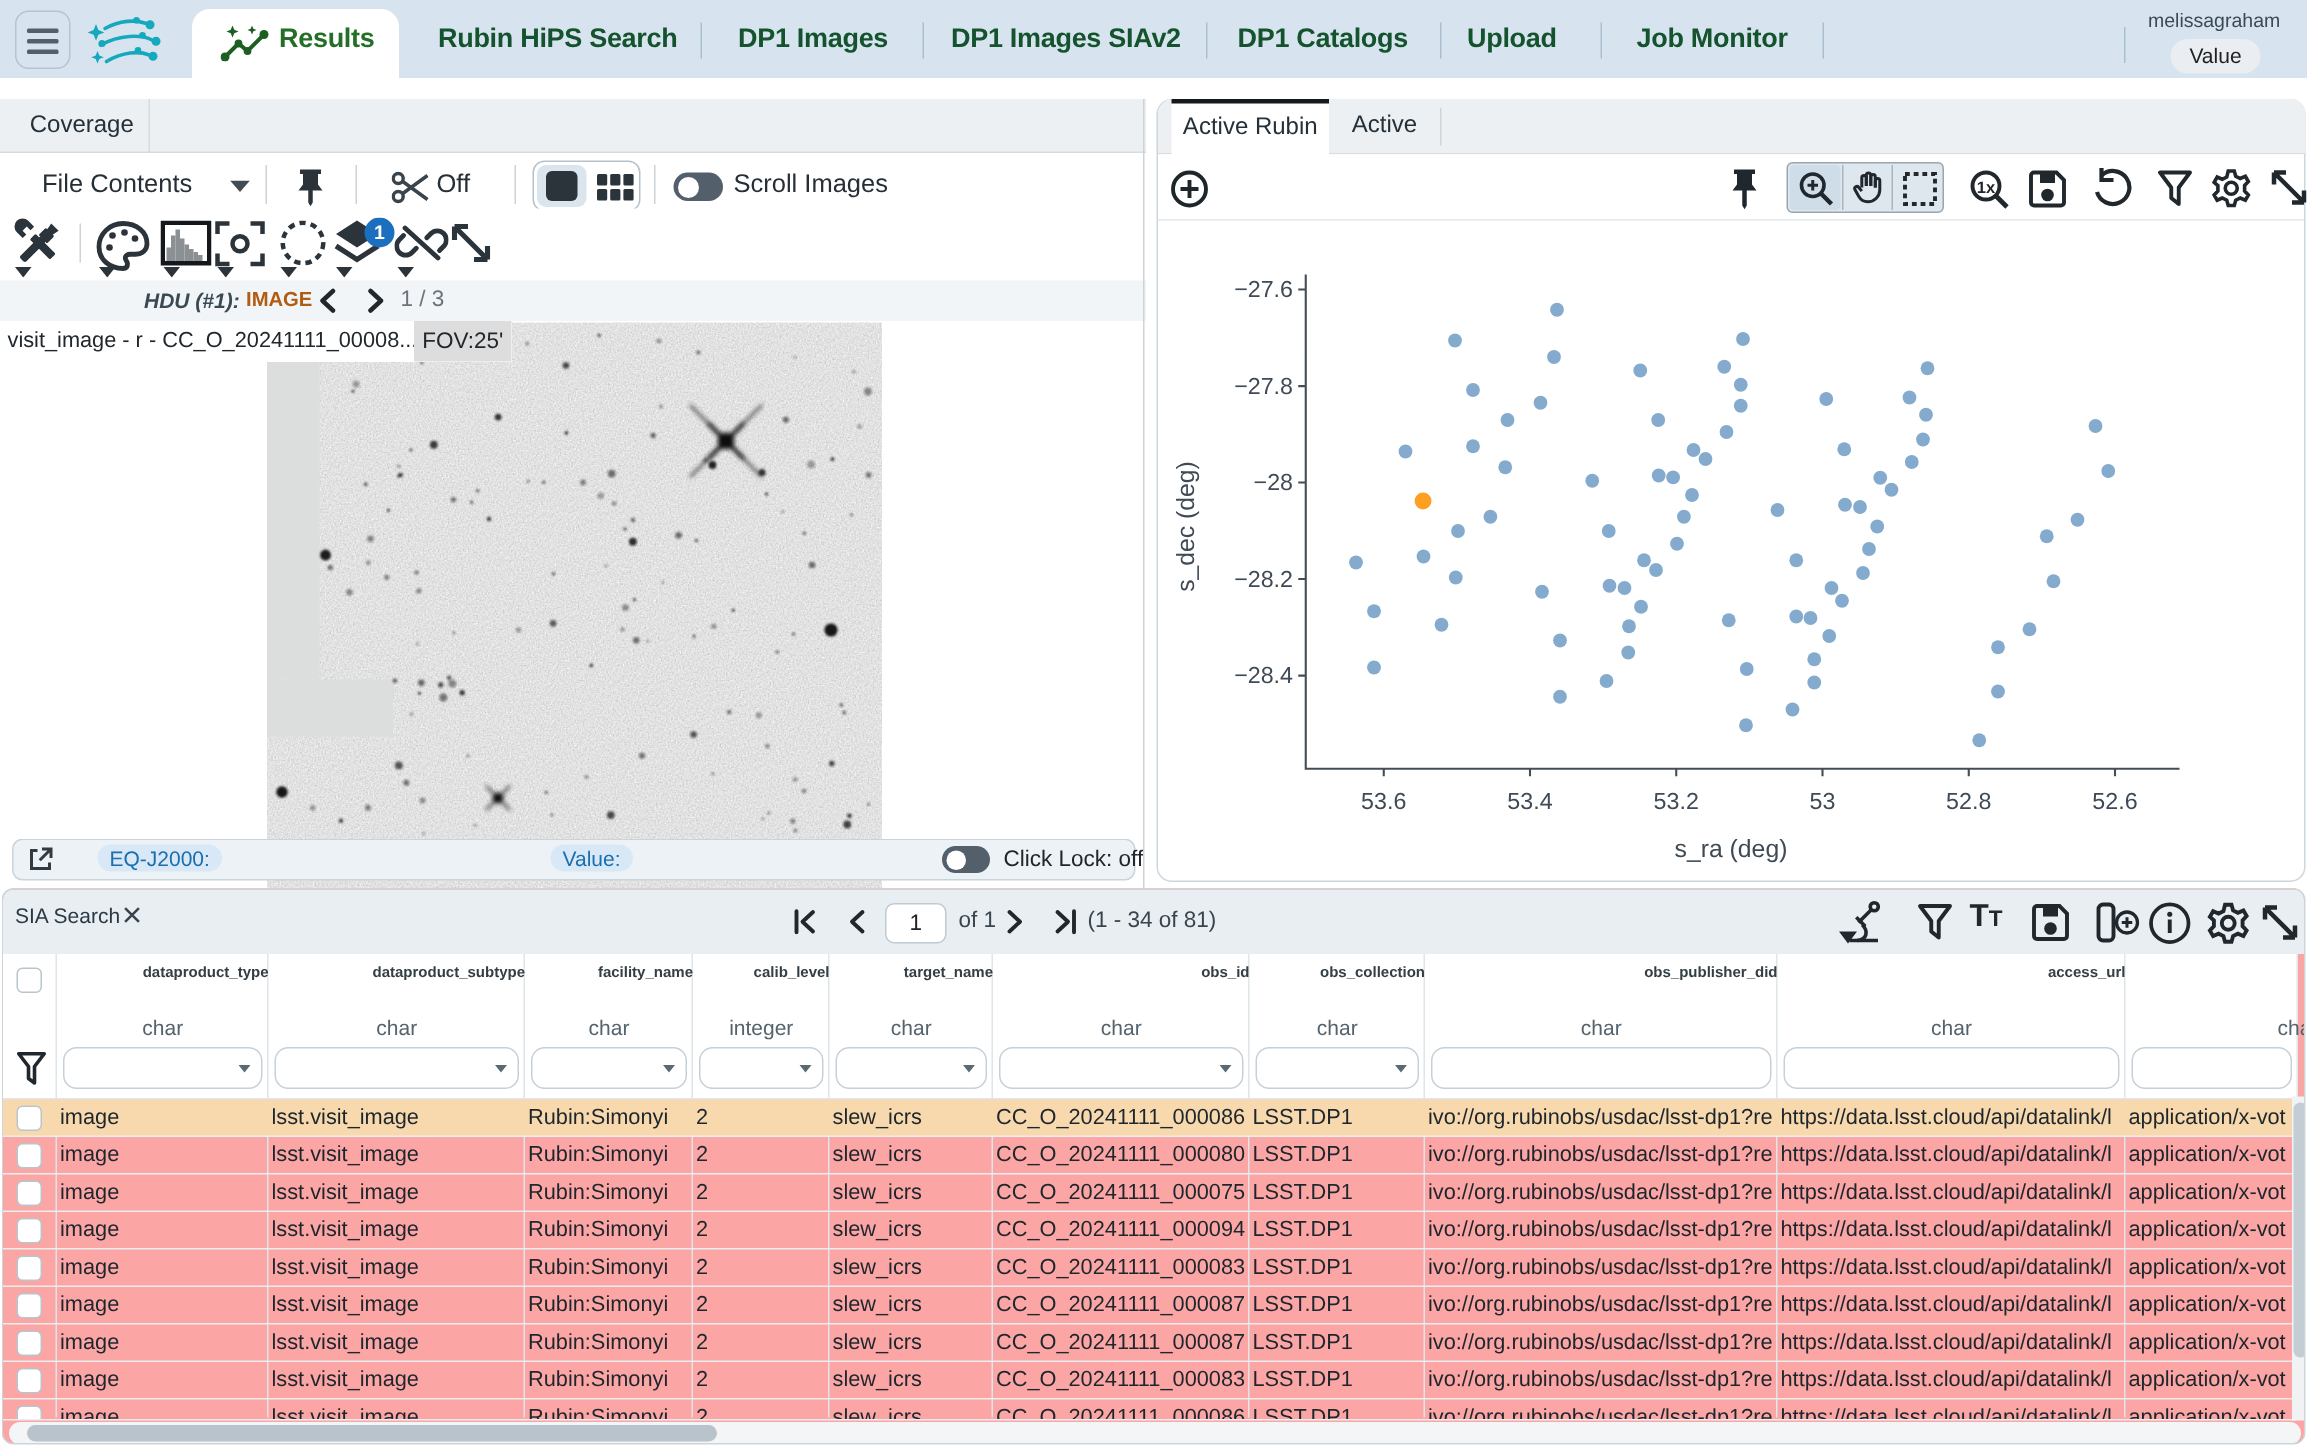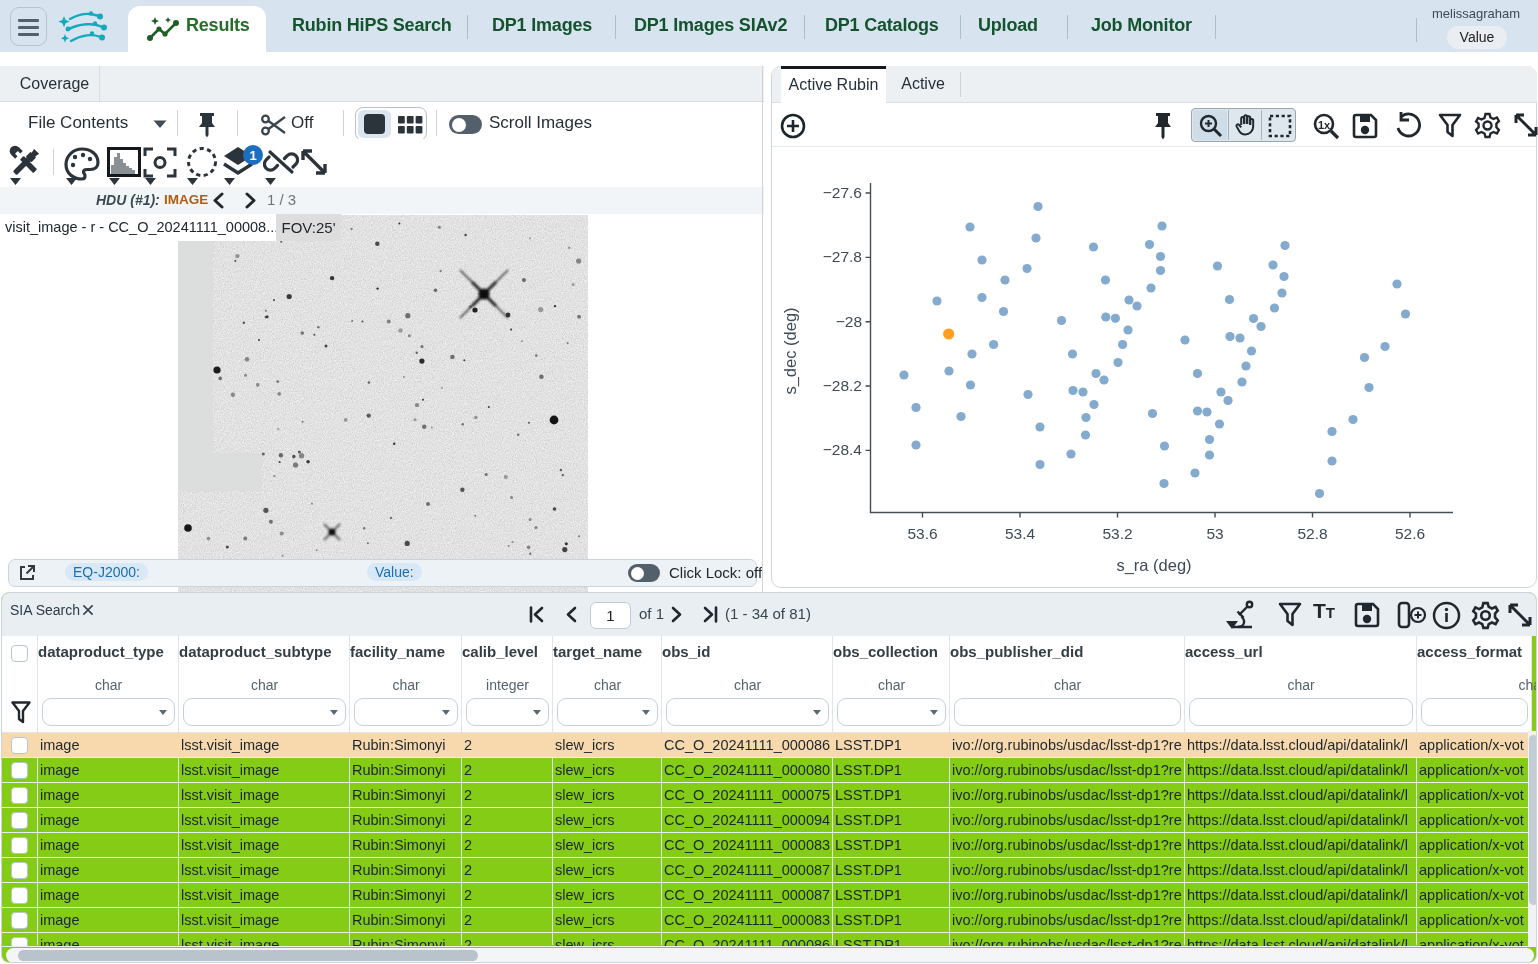--- a/index.html
+++ b/index.html
@@ -34,24 +34,24 @@
 .chip{position:absolute;background:#d9e8f6;color:#1a6fae;font-size:14px;border-radius:10px;padding:1px 8px}
 
 .rpanel{position:absolute;left:771px;top:66px;width:766px;height:522px;border:1px solid #ccd6dd;border-radius:10px;background:#fff}
 .rtabs{position:absolute;left:0;top:-1px;width:765px;height:37px;background:#edf0f3;border-bottom:1px solid #d8dee2;border-radius:10px 10px 0 0}
 .tab-ac{position:absolute;left:9px;top:0;width:105px;height:37px;background:#fff;border-top:3px solid #14191d;
  font-size:16px;color:#25313a;text-align:center;line-height:32px}
 .tab-dt{position:absolute;left:114px;top:0;width:74px;height:36px;font-size:16px;color:#25313a;text-align:center;line-height:36px}
 .rtbar{position:absolute;left:0;top:36px;width:764px;height:44px;border-bottom:1px solid #e2e8ec;background:#fff}
 .zoomgrp{position:absolute;left:419px;top:5px;width:105px;height:34px;border:1px solid #98a6b0;border-radius:4px;background:#dfe7ee}
 
-.tpanel{position:absolute;left:1px;top:592px;width:1536px;height:371px;border:1px solid #ccd5da;border-radius:8px;background:#84cc16;overflow:hidden}
+.tpanel{position:absolute;left:1px;top:592px;width:1536px;height:371px;border:1px solid #ccd5da;border-radius:8px;background:#fca5a5;overflow:hidden}
 .thead{position:absolute;left:0;top:0;width:1534px;height:43px;background:#e9eef3}
 .tcol{position:absolute;top:43px;height:899px;border-right:1px solid #dfe5e9}
-.cname{position:absolute;top:7px;width:100%;text-align:left;font-size:15px;font-weight:700;color:#333e45;white-space:nowrap;overflow:hidden}
+.cname{position:absolute;top:7px;width:100%;text-align:right;font-size:10px;font-weight:700;color:#333e45;white-space:nowrap;overflow:hidden}
 .ctype{position:absolute;top:35px;width:100%;text-align:center;font-size:14px;color:#55636c}
 .fbox{position:absolute;top:105px;height:28px;border:1px solid #c6d0d8;border-radius:9px;background:#fff}
 .fbox i{position:absolute;right:7px;top:11px;width:0;height:0;border-left:4.5px solid transparent;border-right:4.5px solid transparent;border-top:5.5px solid #5a6a74}
 .row{position:absolute;left:0;width:1529px;height:25px;border-bottom:1px solid #ebeef0;font-size:14.5px;color:#1d262c}
 .cell{position:absolute;top:0;height:25px;line-height:25px;overflow:hidden;white-space:nowrap}
 .cb{position:absolute;left:9px;width:17px;height:17px;border:1px solid #b9c5cc;border-radius:4px;background:#fff}
 .pgtxt{font-size:15px;color:#39444c}
 svg{display:block}
 .icon{position:absolute}
 </style></head>

